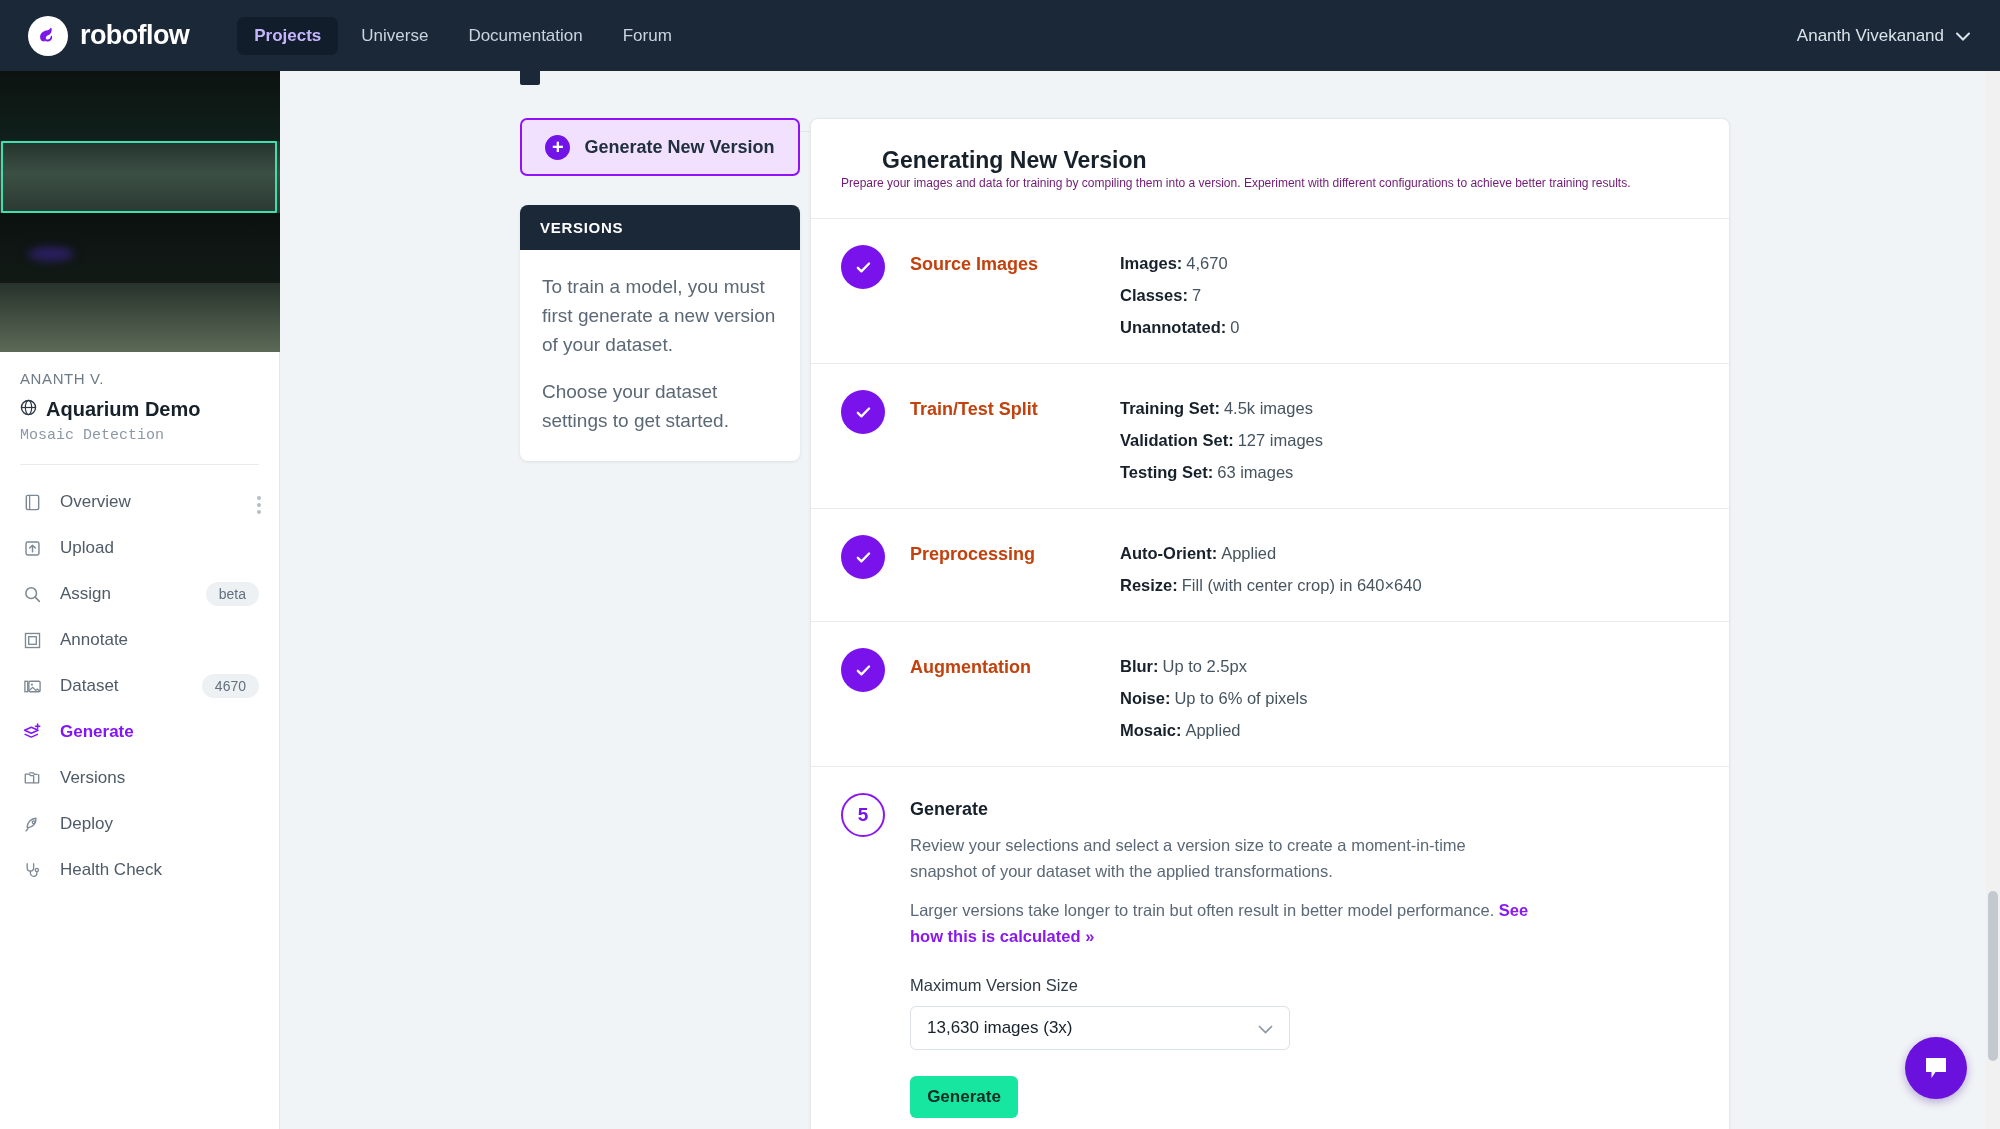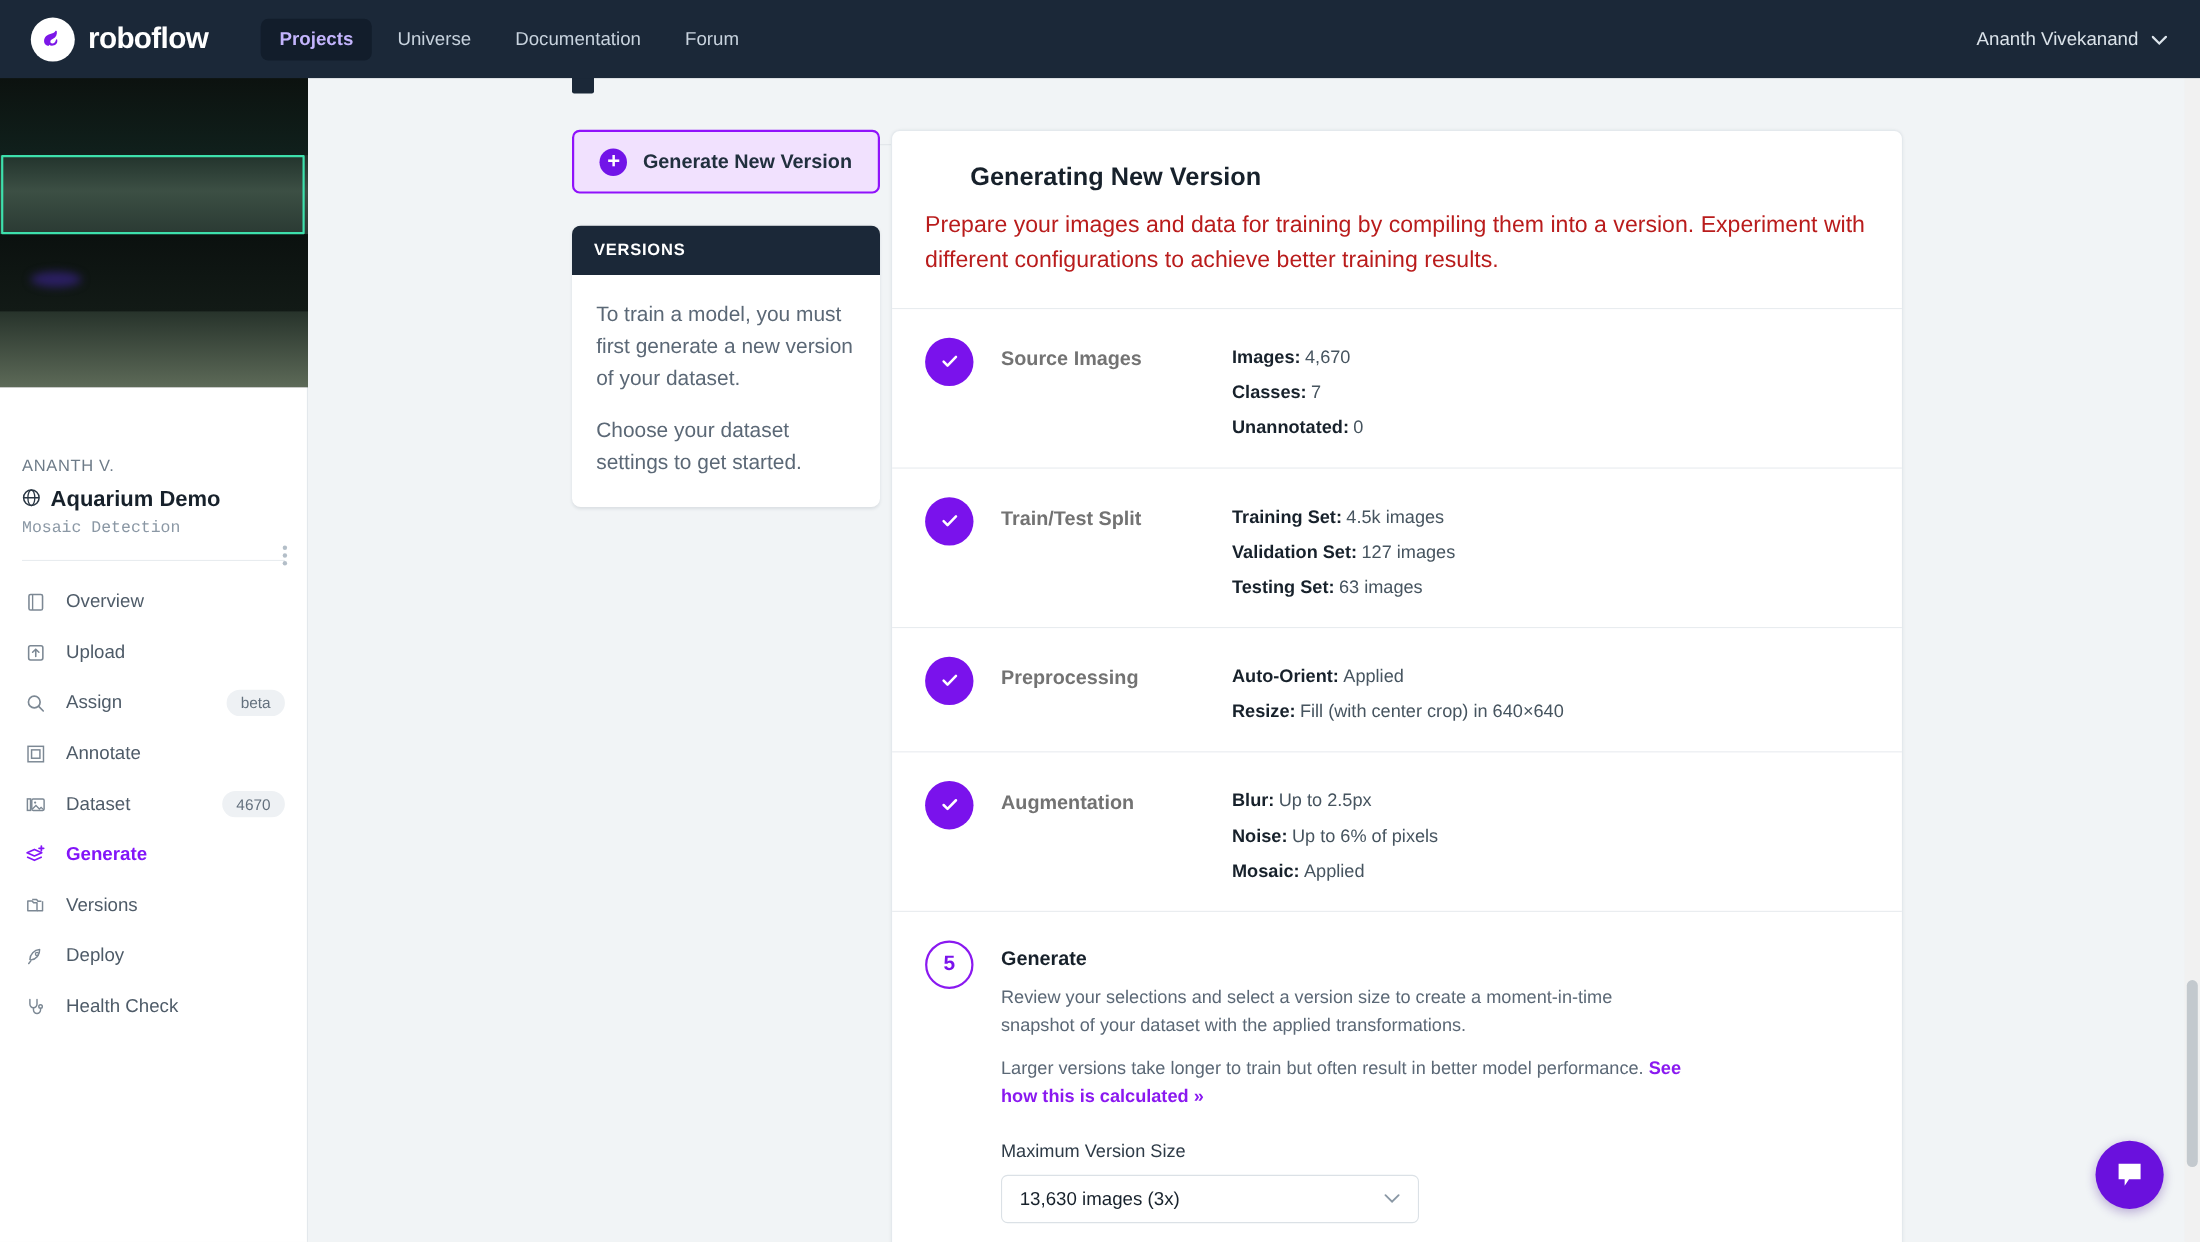--- a/index.html
+++ b/index.html
@@ -44,21 +44,21 @@
   }
   #thumb {
     width: 280px; height: 281px; position: relative; overflow: hidden;
     background: #0a0f0c;
   }
   .thumb-layer { position: absolute; left: 0; width: 280px; }
   .bbox {
     position: absolute; left: 1px; top: 70px; width: 276px; height: 72px;
     border: 2px solid #3de0ac; border-radius: 1px;
   }
-  #proj { padding: 18px 20px 0 20px; margin-top: 45px; }
+  #proj { padding: 18px 20px 0 20px; }
   #proj .owner {
     font-size: 15px; color: #6d7b88; letter-spacing: 0.6px; margin-bottom: 11px;
   }
   #proj .namerow { display: flex; align-items: center; gap: 9px; }
   #proj .pname { font-size: 20px; font-weight: bold; color: #17212b; }
   #proj .ptype {
     font-family: "Liberation Mono", monospace; font-size: 15px;
     color: #8b98a5; margin-top: 6px;
   }
   #dots {
@@ -110,35 +110,35 @@
   #versions-card .body p { font-size: 19px; color: #5b6876; line-height: 1.53; }
   #versions-card .body p + p { margin-top: 18px; }
 
   #panel {
     position: absolute; top: 47px; left: 530px; width: 920px;
     background: #fff; border: 1px solid #e4e9ed; border-radius: 8px;
     box-shadow: 0 1px 3px rgba(20,40,60,.07);
   }
   #panel .phead { padding: 28px 30px 26px 30px; border-bottom: 1px solid #e8ecef; }
   #panel .phead h1 { font-size: 23px; font-weight: bold; color: #17212b; margin-left: 41px; }
-  #panel .phead p { font-size: 21px; color: #b91c1c; line-height: 1.54; margin-top: 15px; }
+  #panel .phead p { font-size: 12px; color: #701a75; line-height: 1.54; }
 
   .step {
     display: flex; padding: 26px 30px; border-bottom: 1px solid #e8ecef;
   }
   .step .marker {
     flex: 0 0 44px; width: 44px; height: 44px; border-radius: 50%;
     display: flex; align-items: center; justify-content: center; margin-right: 25px;
   }
   .step .marker.done { background: #7a12ec; color: #fff; font-size: 22px; }
   .step .marker.num {
     border: 2px solid #8a19f0; color: #7a12ec; font-size: 19px; font-weight: bold;
     background: #fff;
   }
-  .step .stitle { flex: 0 0 210px; font-size: 18px; font-weight: bold; color: #737373; padding-top: 9px; }
+  .step .stitle { flex: 0 0 210px; font-size: 18px; font-weight: bold; color: #c2410c; padding-top: 9px; }
   .step .sdetails { flex: 1; padding-top: 9px; }
   .step .drow { font-size: 16.5px; color: #3a4855; margin-bottom: 13px; }
   .step .drow:last-child { margin-bottom: 0; }
   .step .drow b { font-weight: bold; color: #17212b; }
   .step .drow span { color: #46545f; margin-left: 4px; }
 
   .step.gen { border-bottom: none; padding-bottom: 40px; }
   .step.gen .wide { flex: 1; padding-top: 6px; }
   .step.gen h2 { font-size: 18px; font-weight: bold; color: #17212b; }
   .step.gen .para { font-size: 16.5px; color: #5b6876; line-height: 1.56; margin-top: 13px; max-width: 620px; }

